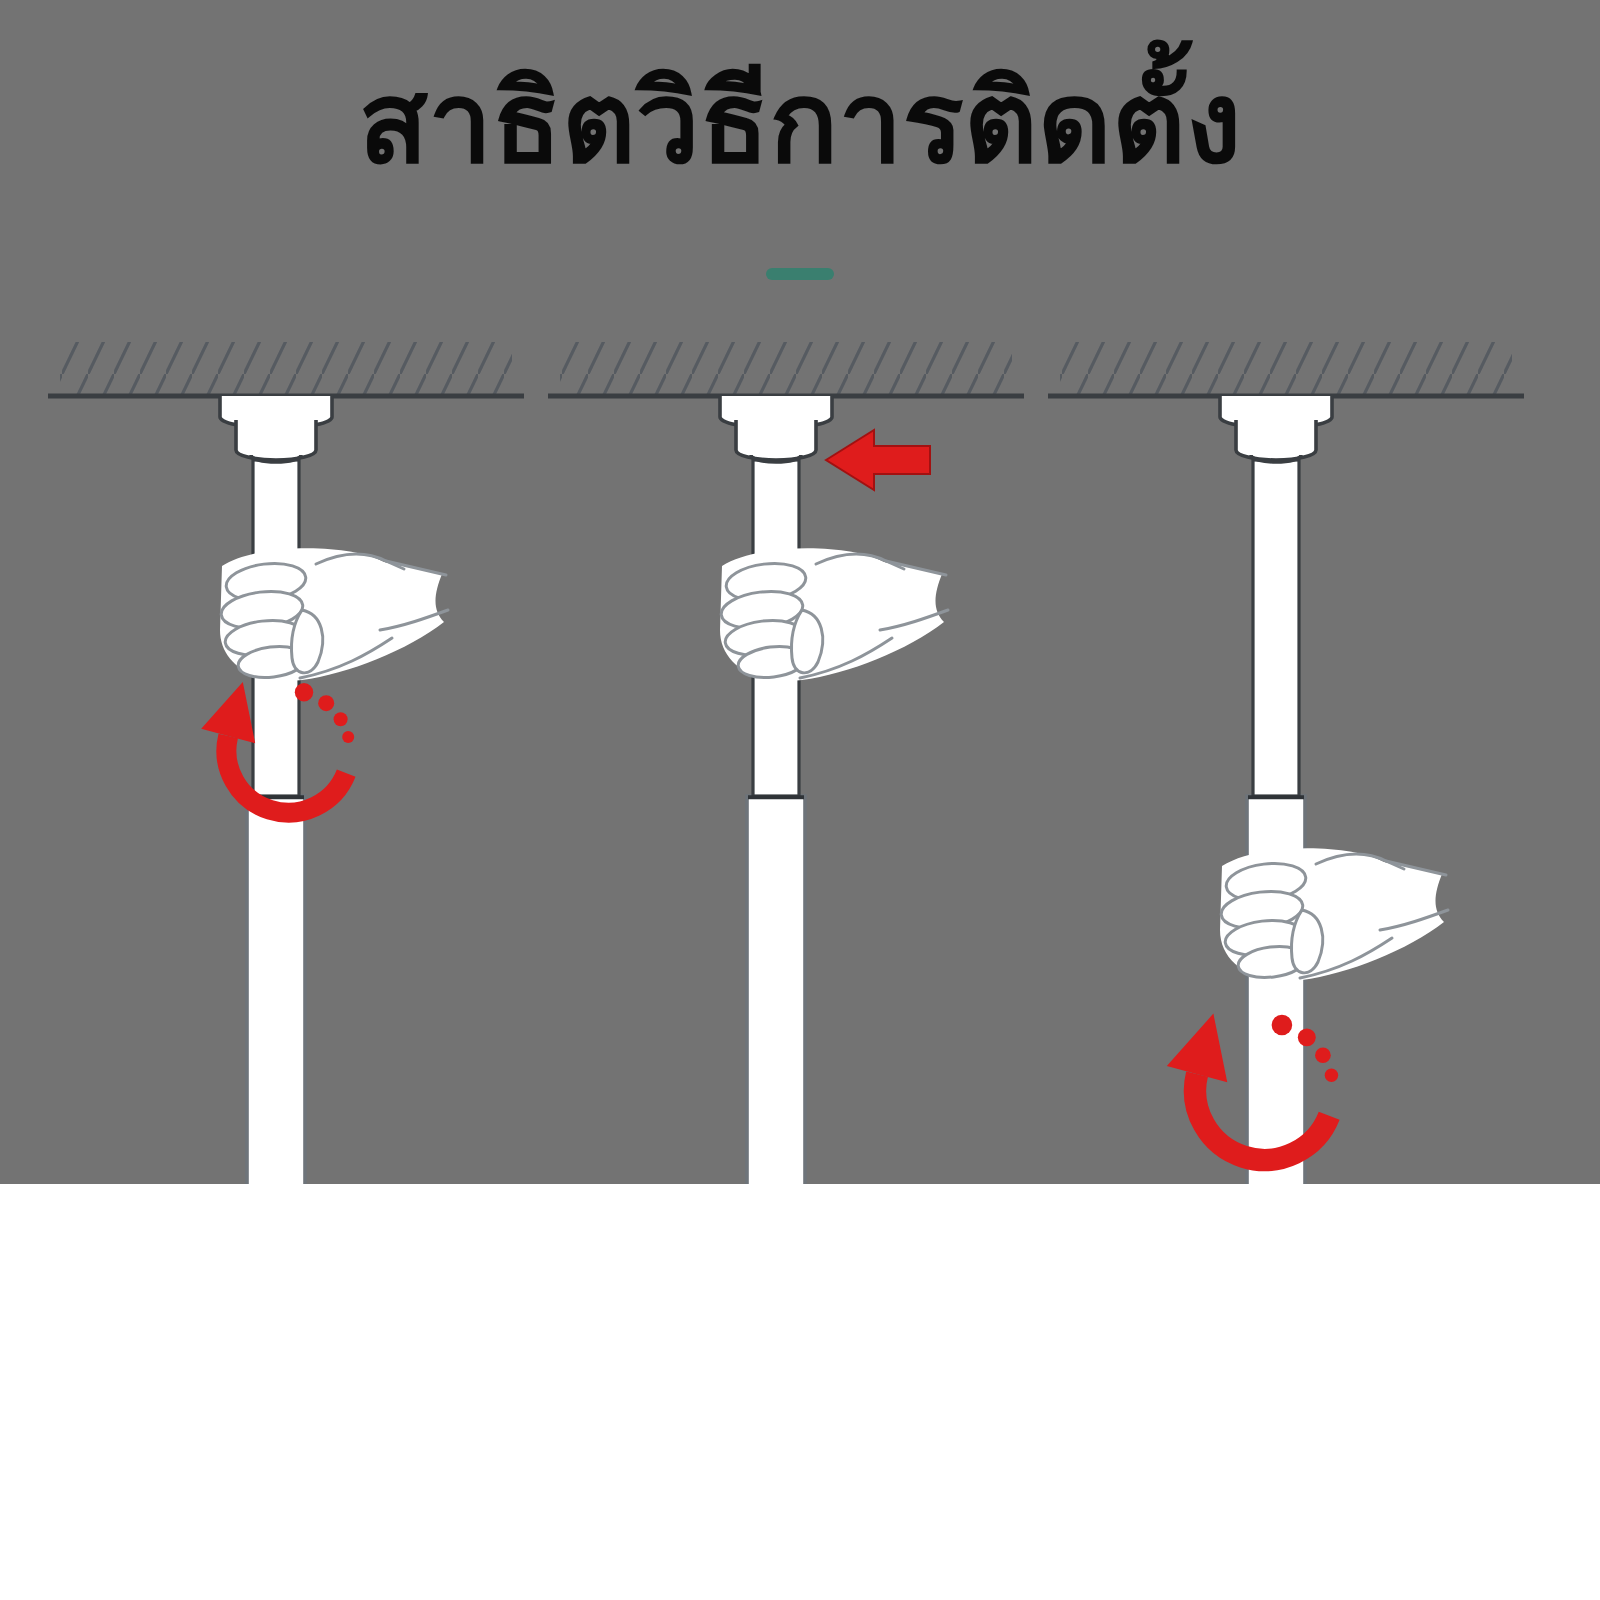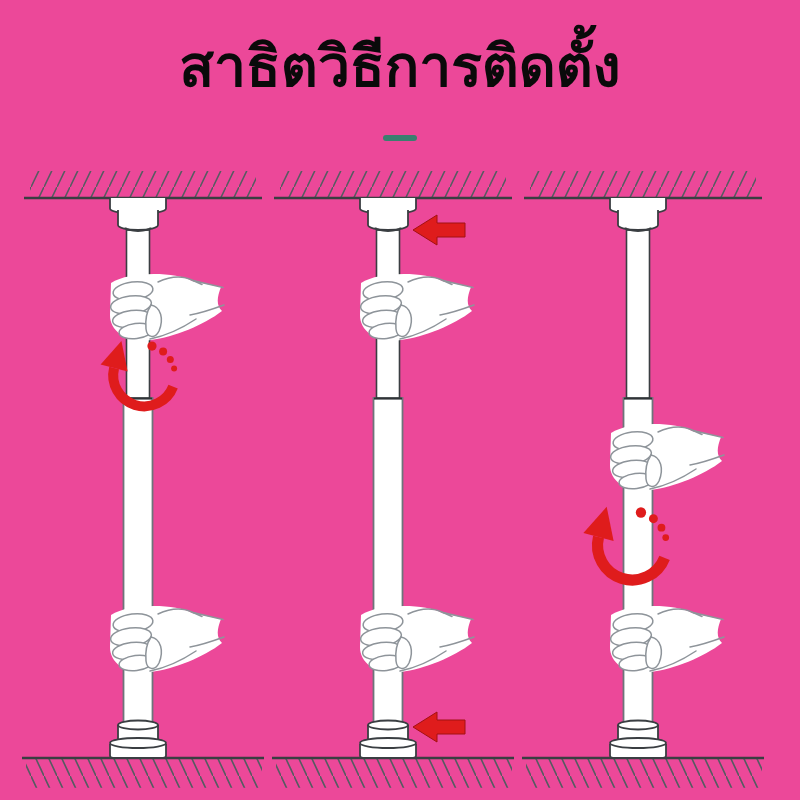--- a/index.html
+++ b/index.html
@@ -1,19 +1,19 @@
 <!DOCTYPE html>
 <html><head>
 <meta charset="utf-8">
 <style>
   html,body{margin:0;padding:0;background:#fff;}
   .stage{
-    position:relative;width:800px;height:800px;background:#ec4899;
+    position:relative;width:800px;height:592px;background:#737373;
     margin:0 auto;overflow:hidden;
-    font-family:Liberation Serif, serif;
+    font-family:Liberation Mono, monospace;
   }
   .title-wrap{position:absolute;top:26px;left:0;width:800px;text-align:center;}
   .title{
     font-size:57px;font-weight:800;color:#0a0a0a;line-height:1.45;
     letter-spacing:0px;margin:0;
   }
   .title-underline{
     display:inline-block;width:34px;height:6px;border-radius:3px;
     background:#3a7f6f;margin-top:4px;
   }

